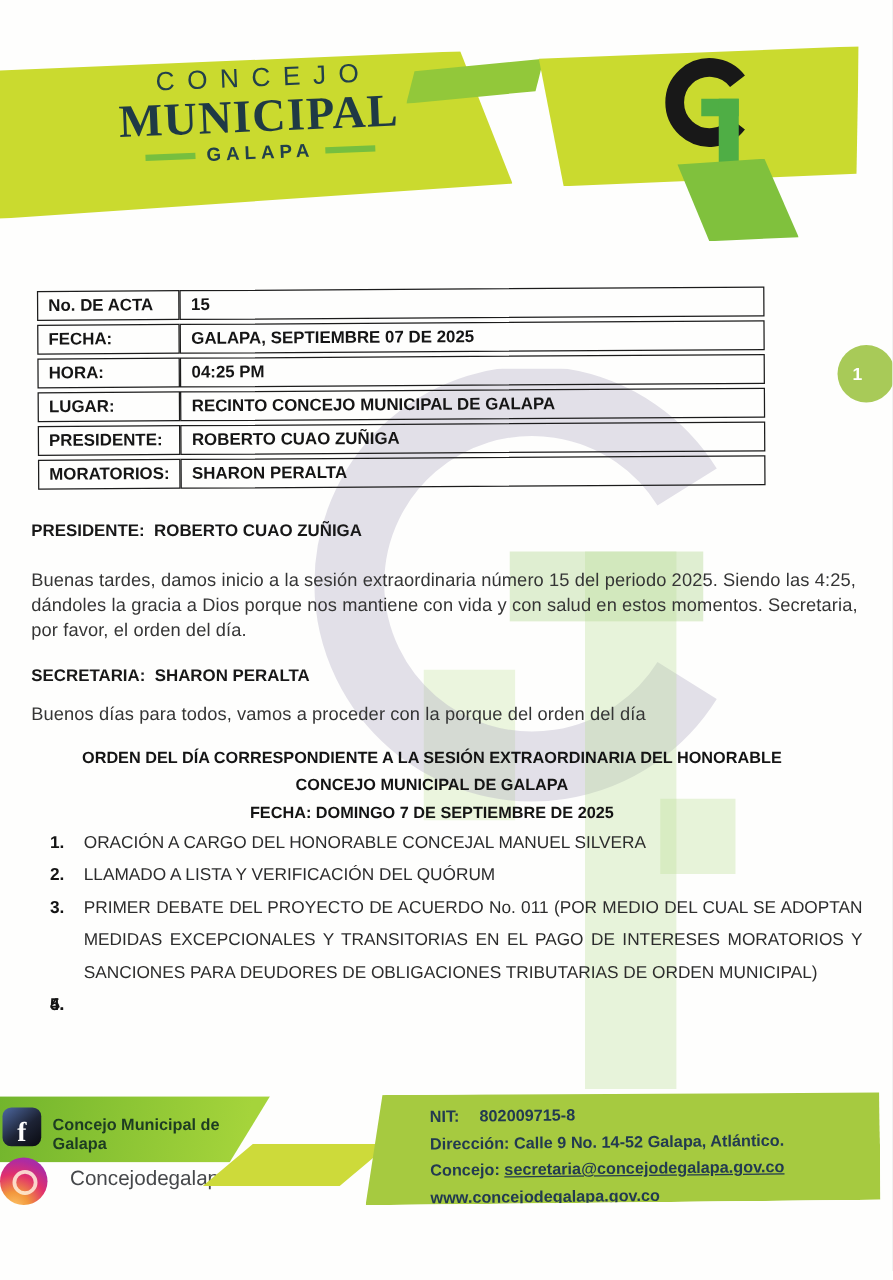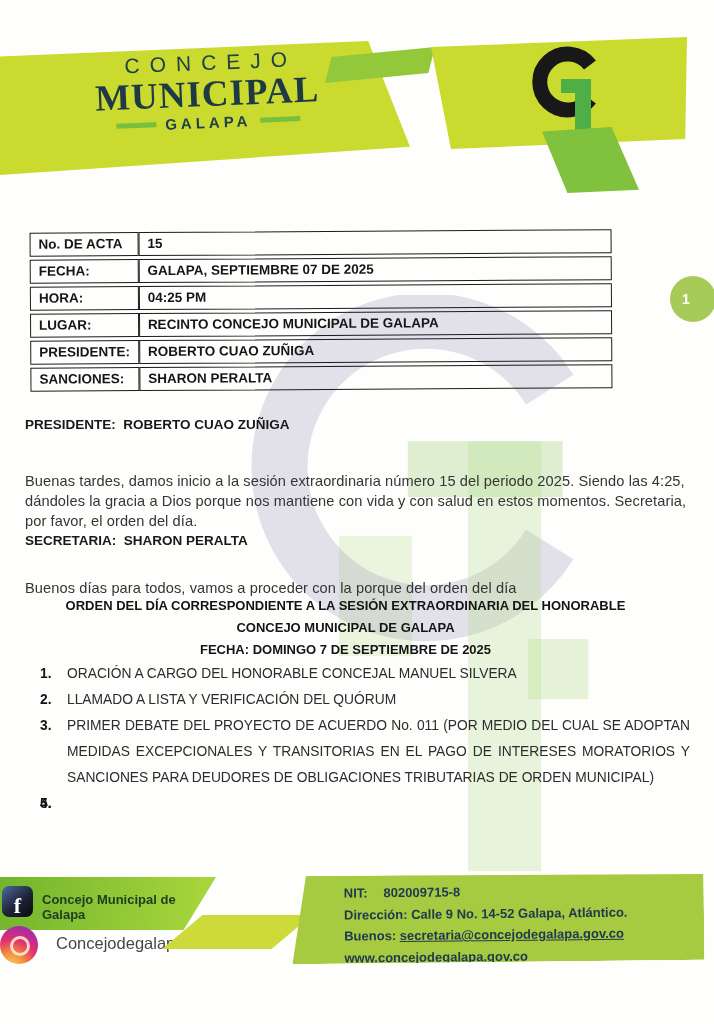--- a/index.html
+++ b/index.html
@@ -63,21 +63,21 @@
     transform:rotate(-0.35deg);
     font-size:13.5px; font-weight:bold; color:#151515;
   }
   table.meta td { border:1.7px solid #1c1c1c; padding:3px 8px 4px 8px; background:transparent; }
   table.meta td.lbl { width:103px; }
 
   
   .speaker { position:absolute; left:25px; font-size:13.5px; font-weight:bold;
              white-space:pre-wrap; color:#181818; }
   .para { position:absolute; left:25px; width:672px; font-size:14.6px; line-height:20px;
-          color:#353535; letter-spacing:0.1px;margin-top:16px; }
+          color:#353535; letter-spacing:0.1px; }
   .agenda-title { position:absolute; left:0; top:595px; width:691px; text-align:center;
                   font-size:13px; font-weight:bold; line-height:22px; color:#141414; }
   ol.agenda { position:absolute; left:40px; top:661px; width:650px; list-style:none;
               font-size:13.8px; line-height:26px; color:#2c2c2c; }
   ol.agenda li { position:relative; padding-left:27px; }
   ol.agenda .num { position:absolute; left:0; font-weight:bold; color:#141414; }
   ol.agenda li.justify { text-align:justify; }
 
   
   .f-left-banner {
@@ -170,21 +170,21 @@
     </tr>
     <tr>
       <td class="lbl">LUGAR:</td>
       <td>RECINTO CONCEJO MUNICIPAL DE GALAPA</td>
     </tr>
     <tr>
       <td class="lbl">PRESIDENTE:</td>
       <td>ROBERTO CUAO ZUÑIGA</td>
     </tr>
     <tr>
-      <td class="lbl">SANCIONES:</td>
+      <td class="lbl">MORATORIOS:</td>
       <td>SHARON PERALTA</td>
     </tr>
   </tbody>
     </table>
 
   <p class="speaker" style="top:417px">PRESIDENTE:  ROBERTO CUAO ZUÑIGA</p>
 
   <p class="para" style="top:455px">Buenas tardes, damos inicio a la sesión extraordinaria número 15 del periodo 2025. Siendo las 4:25, dándoles la gracia a Dios porque nos mantiene con vida y con salud en estos momentos. Secretaria, por favor, el orden del día.</p>
 
   <p class="speaker" style="top:533px">SECRETARIA:  SHARON PERALTA</p>
@@ -227,19 +227,19 @@
   <span class="ig-label">Concejodegalapa</span>
 
   <div class="f-mid-shape"></div>
 
   <div class="f-right">
     <div>
       <span>NIT:</span><span class="gap"></span><span>802009715-8</span>
     </div>
     <div>Dirección: Calle 9 No. 14-52 Galapa, Atlántico.</div>
     <div>
-      <span>Buenos:</span>
+      <span>Concejo:</span>
       <a class="email">secretaria@concejodegalapa.gov.co</a>
     </div>
     <div>www.concejodegalapa.gov.co</div>
   </div>
 
 </div>
 
 </body></html>

